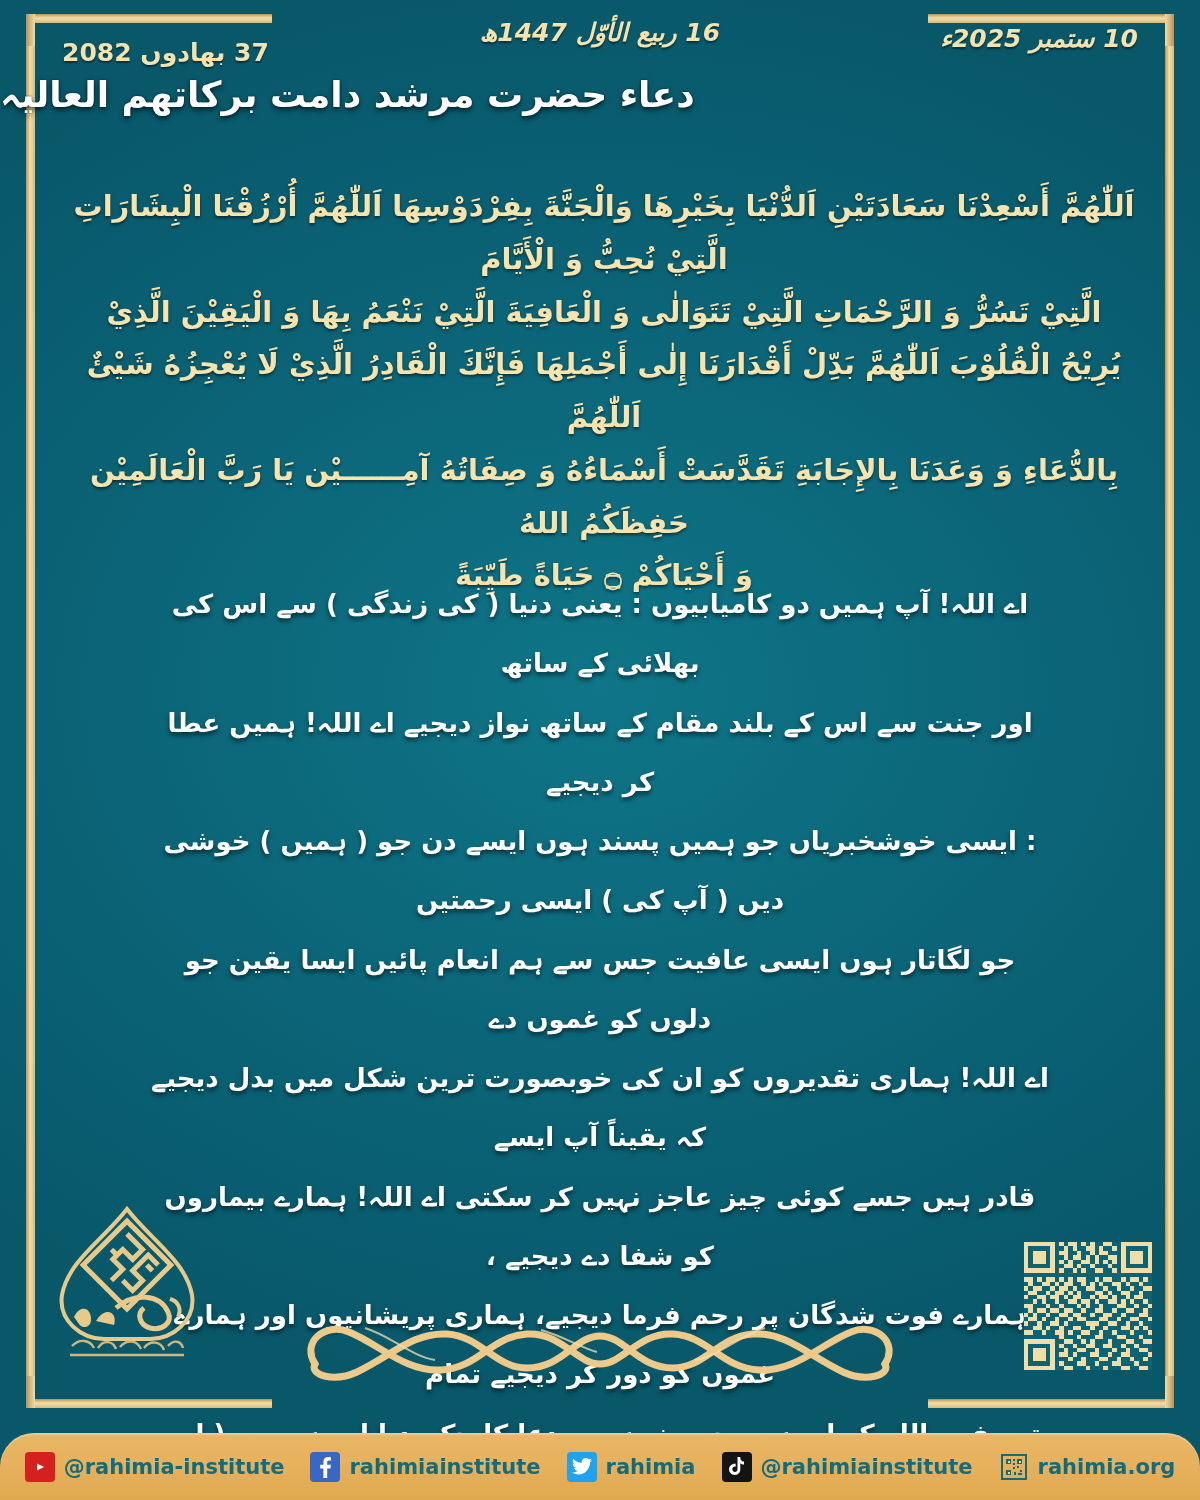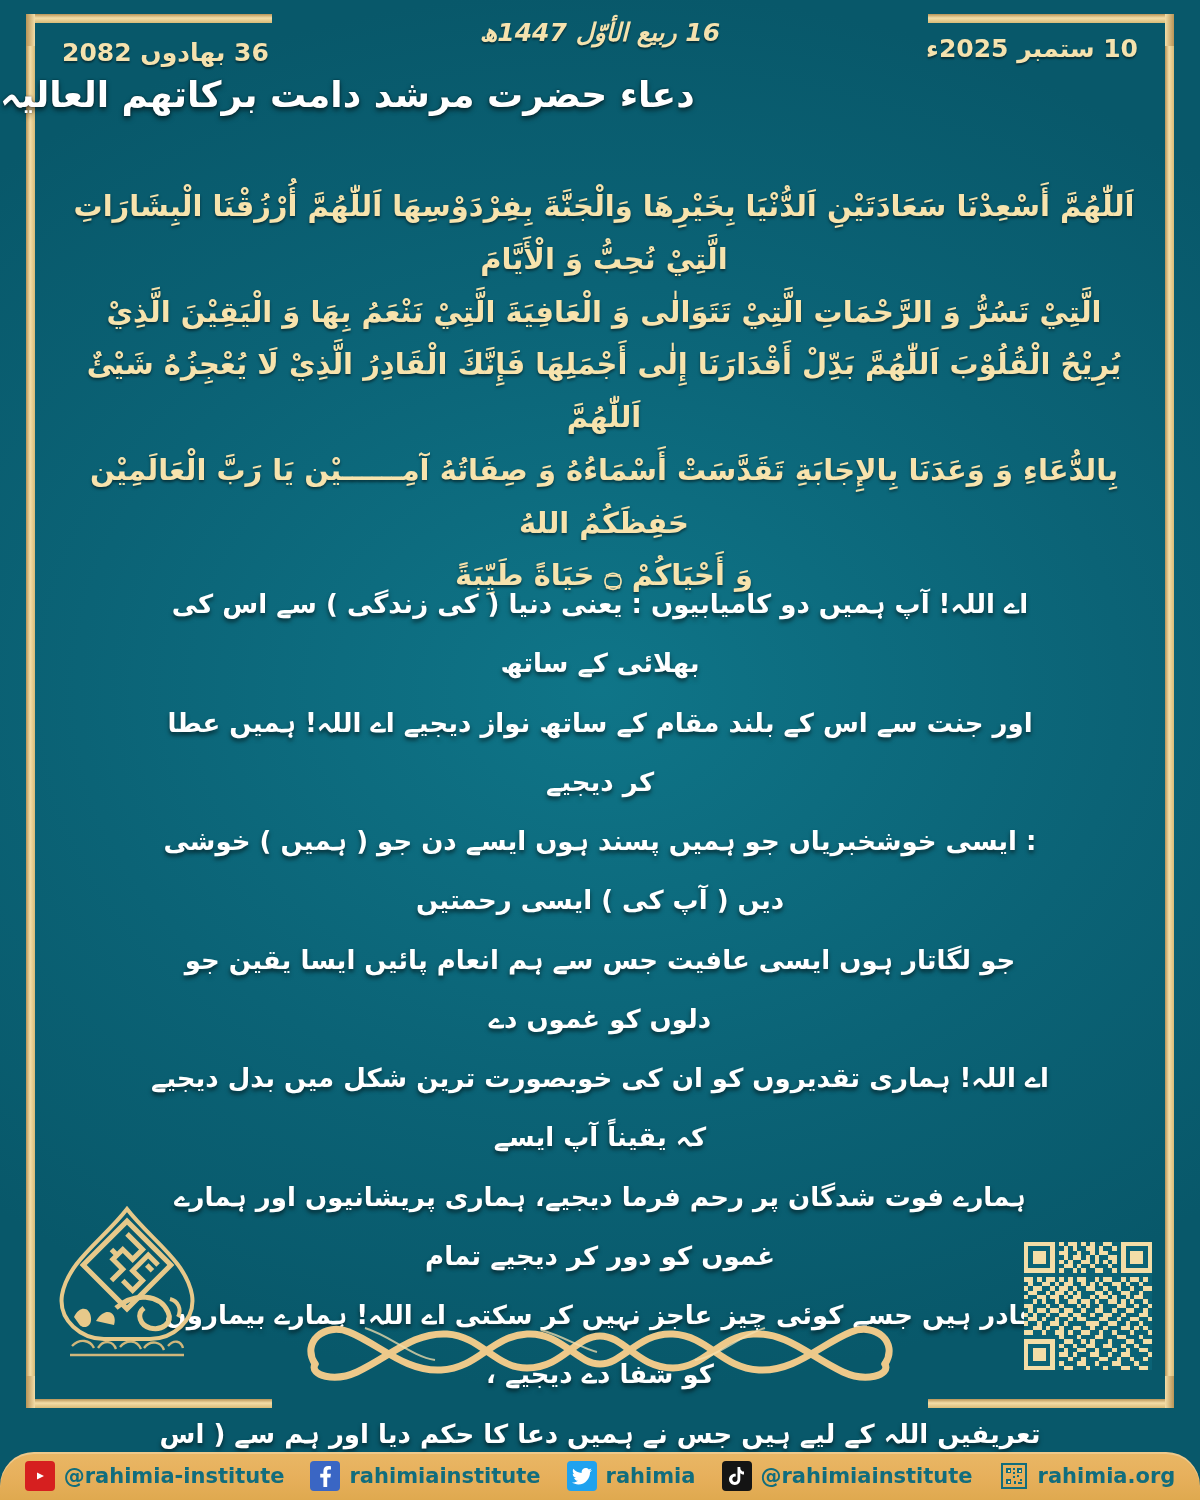--- a/index.html
+++ b/index.html
@@ -58,21 +58,21 @@
     color: #f5e2ae;
     font-size: 25px;
     font-weight: 700;
     letter-spacing: .2px;
     text-shadow: 0 2px 2px rgba(0,0,0,.45);
     white-space: nowrap;
     direction: rtl;
   }
   .date-bikrami { left: 62px;  top: 38px; }
   .date-hijri   { left: 50%;   top: 18px; transform: translateX(-50%); font-style: italic; }
-  .date-gregorian { right: 62px; top: 34px; }
+  .date-gregorian { right: 62px; top: 24px; font-style: italic; }
 
   .poster-title {
     position: absolute;
     top: 74px;
     left: 0; right: 0;
     text-align: left;
     color: #ffffff;
     font-size: 36px;
     font-weight: 700;
     direction: rtl;
@@ -140,21 +140,21 @@
     bottom: 112px;
     width: 610px;
     height: 86px;
   }
   .ornament svg { display:block; width:100%; height:100%; }
 
   
   .footer {
     position: absolute;
     left: 0; right: 0; bottom: 0;
-    height: 48px;
+    height: 67px;
     background: linear-gradient(180deg, #e9b765 0%, #e7b05c 50%, #dfa94f 100%);
     border-top-left-radius: 34px;
     border-top-right-radius: 34px;
     display: flex;
     align-items: center;
     justify-content: center;
     gap: 26px;
     direction: ltr;
     box-shadow: inset 0 2px 0 rgba(255,255,255,.25);
   }
@@ -192,42 +192,42 @@
   <div class="frame-v frame-right"></div>
   <div class="frame-h frame-top-l"></div>
   <div class="frame-h frame-top-r"></div>
   <div class="frame-h frame-bot-l"></div>
   <div class="frame-h frame-bot-r"></div>
   <div class="frame-stub-tl"></div>
   <div class="frame-stub-tr"></div>
   <div class="frame-stub-bl"></div>
   <div class="frame-stub-br"></div>
 
-  <div class="date date-bikrami">36 بھادوں 2082</div>
+  <div class="date date-bikrami">37 بھادوں 2082</div>
   <div class="date date-hijri">16 ربیع الأوّل 1447ھ</div>
   <div class="date date-gregorian">10 ستمبر 2025ء</div>
 
   <div class="poster-title">دعاء حضرت مرشد دامت برکاتهم العالیہ</div>
 
   <div class="arabic-block">
     <span class="arabic-line">اَللّٰهُمَّ أَسْعِدْنَا سَعَادَتَيْنِ اَلدُّنْيَا بِخَيْرِهَا وَالْجَنَّةَ بِفِرْدَوْسِهَا اَللّٰهُمَّ أُرْزُقْنَا الْبِشَارَاتِ الَّتِيْ نُحِبُّ وَ الْأَيَّامَ</span>
     <span class="arabic-line">الَّتِيْ تَسُرُّ وَ الرَّحْمَاتِ الَّتِيْ تَتَوَالٰى وَ الْعَافِيَةَ الَّتِيْ نَنْعَمُ بِهَا وَ الْيَقِيْنَ الَّذِيْ</span>
     <span class="arabic-line">يُرِيْحُ الْقُلُوْبَ اَللّٰهُمَّ بَدِّلْ أَقْدَارَنَا إِلٰى أَجْمَلِهَا فَإِنَّكَ الْقَادِرُ الَّذِيْ لَا يُعْجِزُهُ شَيْئٌ اَللّٰهُمَّ</span>
     <span class="arabic-line">بِالدُّعَاءِ وَ وَعَدَنَا بِالإِجَابَةِ تَقَدَّسَتْ أَسْمَاءُهُ وَ صِفَاتُهُ آمِــــــيْن يَا رَبَّ الْعَالَمِيْن حَفِظَكُمُ اللهُ</span>
     <span class="arabic-line">وَ أَحْيَاكُمْ ۝ حَيَاةً طَيِّبَةً</span>
   </div>
 
   <div class="urdu-block">
     <span class="urdu-line">اے اللہ! آپ ہمیں دو کامیابیوں : یعنی دنیا ( کی زندگی ) سے اس کی بھلائی کے ساتھ</span>
     <span class="urdu-line">اور جنت سے اس کے بلند مقام کے ساتھ نواز دیجیے اے اللہ! ہمیں عطا کر دیجیے</span>
     <span class="urdu-line">: ایسی خوشخبریاں جو ہمیں پسند ہوں ایسے دن جو ( ہمیں ) خوشی دیں ( آپ کی ) ایسی رحمتیں</span>
     <span class="urdu-line">جو لگاتار ہوں ایسی عافیت جس سے ہم انعام پائیں ایسا یقین جو دلوں کو غموں دے</span>
     <span class="urdu-line">اے اللہ! ہماری تقدیروں کو ان کی خوبصورت ترین شکل میں بدل دیجیے کہ یقیناً آپ ایسے</span>
+    <span class="urdu-line">قادر ہیں جسے کوئی چیز عاجز نہیں کر سکتی اے اللہ! ہمارے بیماروں کو شفا دے دیجیے ،</span>
     <span class="urdu-line">ہمارے فوت شدگان پر رحم فرما دیجیے، ہماری پریشانیوں اور ہمارے غموں کو دور کر دیجیے تمام</span>
-    <span class="urdu-line">قادر ہیں جسے کوئی چیز عاجز نہیں کر سکتی اے اللہ! ہمارے بیماروں کو شفا دے دیجیے ،</span>
     <span class="urdu-line">تعریفیں اللہ کے لیے ہیں جس نے ہمیں دعا کا حکم دیا اور ہم سے ( اس کی )</span>
 
   </div>
 
   <div class="logo">
     <svg viewBox="0 0 150 165" xmlns="http://www.w3.org/2000/svg">
 
       <path d="M75 6 C 98 36, 134 58, 140 92 C 144 118, 120 136, 98 136 L 52 136 C 30 136, 6 118, 10 92 C 16 58, 52 36, 75 6 Z" fill="none" stroke="#e7c98a" stroke-width="4"></path>
 
       <g stroke="#e7c98a" stroke-width="5" fill="none" transform="translate(75,62) rotate(45)">

